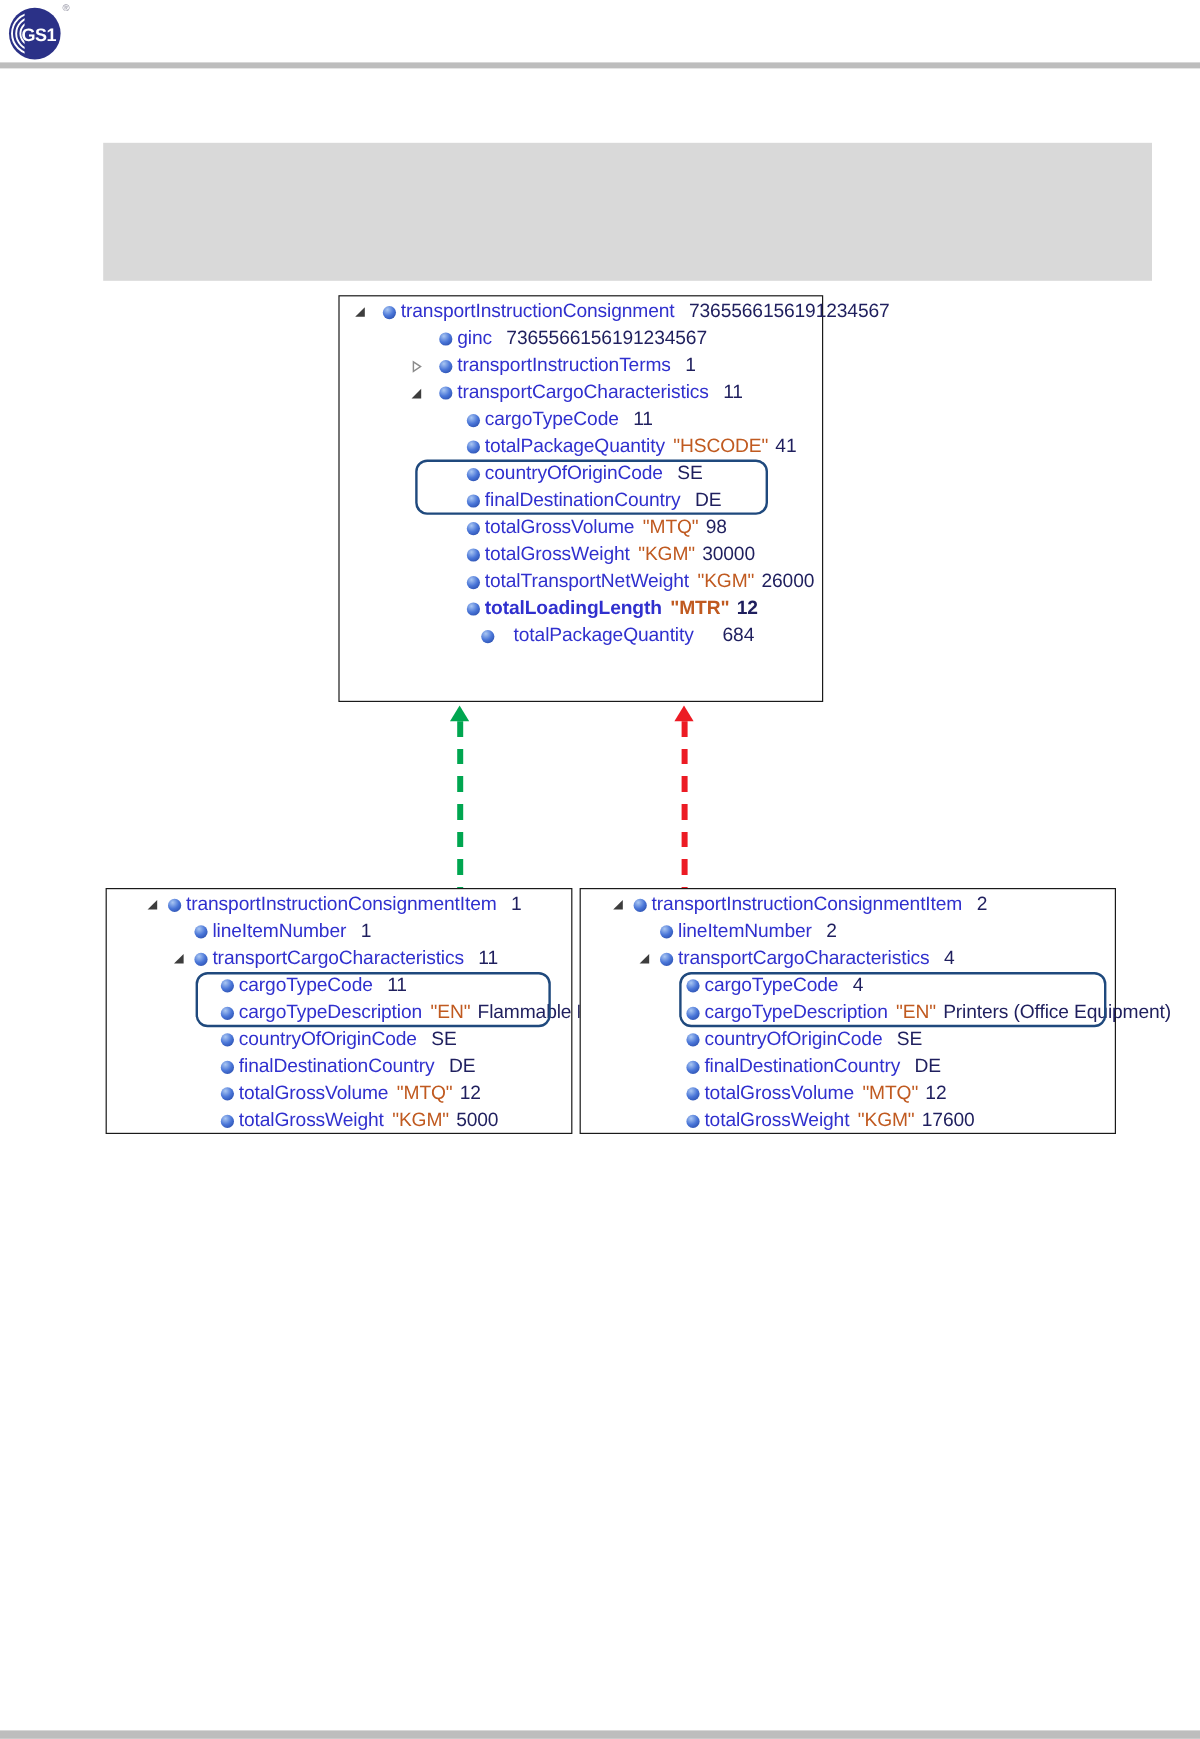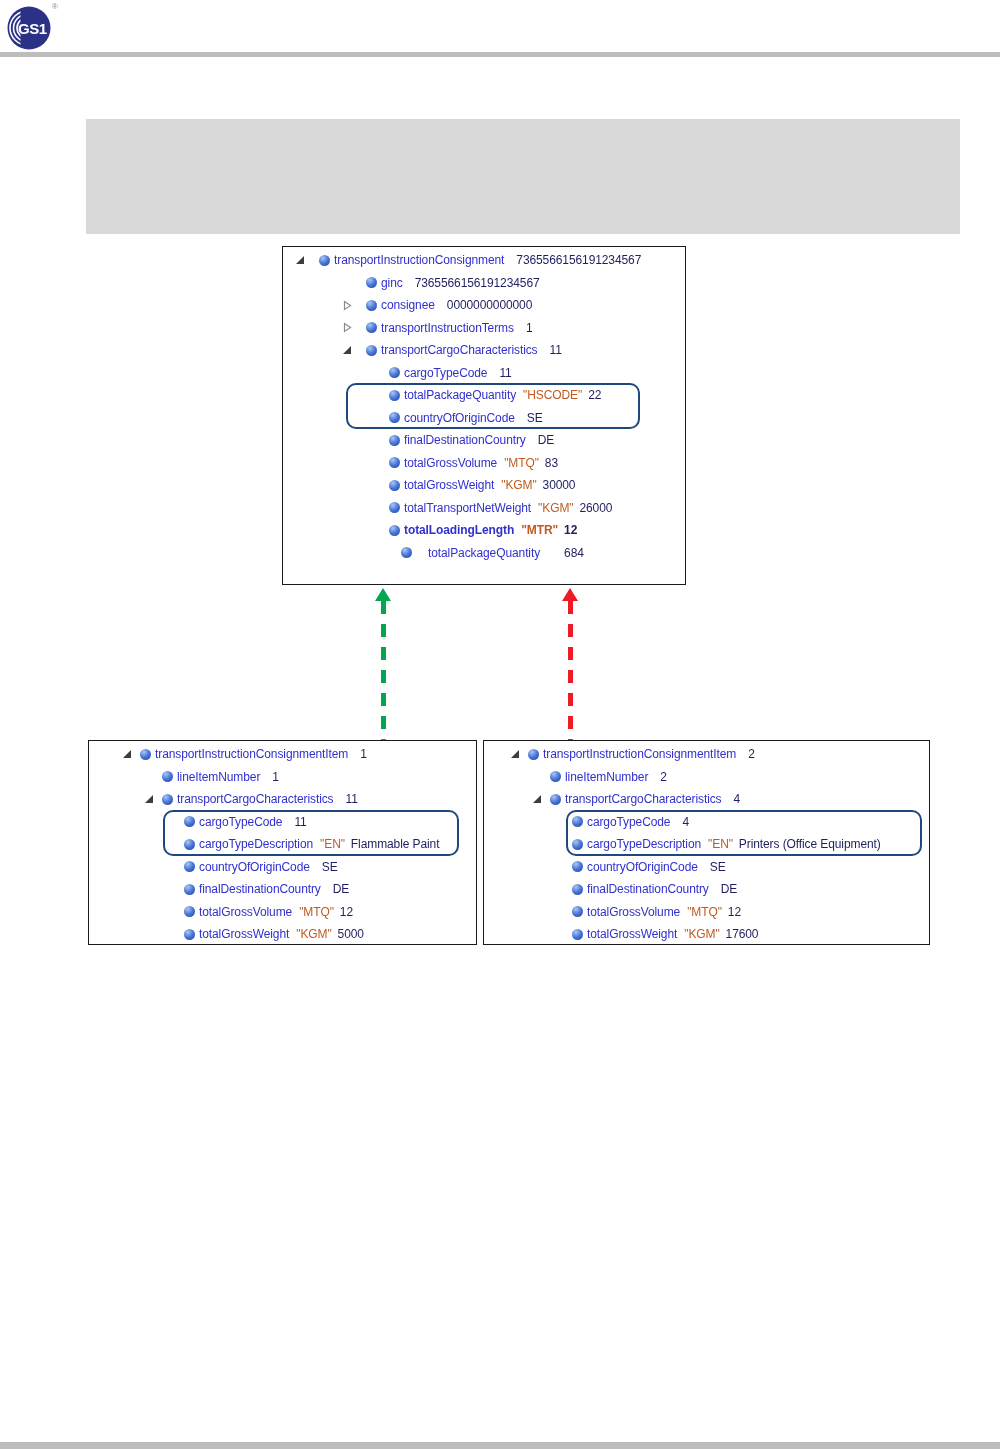--- a/index.html
+++ b/index.html
@@ -17,21 +17,21 @@
   .gray-box{position:absolute;left:86px;top:119px;width:874px;height:115px;background:var(--graybox);}
 
   
   .tree-panel{position:absolute;background:#fff;border:1.5px solid var(--panelborder);
               box-sizing:border-box;padding-top:2px;}
   .panel-consignment{left:282px;top:246px;width:404px;height:339px;}
   .panel-item1{left:88px;top:740px;width:389px;height:205px;}
   .panel-item2{left:483px;top:740px;width:447px;height:205px;}
 
   .tree-row{height:22.5px;display:flex;align-items:center;white-space:nowrap;
-            font-size:12px;letter-spacing:-0.1px;box-sizing:border-box;}
+            font-size:16px;letter-spacing:-0.1px;box-sizing:border-box;}
   .exp-slot{display:inline-flex;align-items:center;flex:0 0 auto;}
   .tri-exp{width:0;height:0;border-bottom:8px solid #3d3d3d;border-left:8px solid transparent;}
   .bullet{flex:0 0 auto;width:11px;height:11px;border-radius:50%;
           background:radial-gradient(circle at 35% 28%, #a9c6f2 0%, #4a76d8 48%, #1e3f9e 100%);}
   .lbl{color:var(--elname);margin-left:4px;}
   .attr{color:var(--attrcol);margin-left:7px;}
   .val{color:var(--valcol);margin-left:12px;}
   .attr + .val{margin-left:6px;}
 
   .hl-box{position:absolute;border:2.5px solid var(--hlborder);border-radius:10px;
@@ -88,72 +88,62 @@
       <span class="lbl">ginc</span>
       <span class="val">7365566156191234567</span>
     </div>
     <div class="tree-row" style="padding-left: 60px;">
       <span class="exp-slot" style="width: 23px;">
         <svg width="9" height="11" viewBox="0 0 9 11">
           <path d="M1.5 1.5 L7.5 5.5 L1.5 9.5 Z" fill="#ffffff" stroke="#8c8c8c" stroke-width="1.2"></path>
         </svg>
       </span>
       <span class="bullet"></span>
-      <span class="lbl">consignee</span>
-      <span class="val">0000000000000</span>
+      <span class="lbl">transportInstructionTerms</span>
+      <span class="val">1</span>
     </div>
     <div class="tree-row" style="padding-left: 60px;">
       <span class="exp-slot" style="width: 23px;">
-        <svg width="9" height="11" viewBox="0 0 9 11">
-          <path d="M1.5 1.5 L7.5 5.5 L1.5 9.5 Z" fill="#ffffff" stroke="#8c8c8c" stroke-width="1.2"></path>
-        </svg>
-      </span>
-      <span class="bullet"></span>
-      <span class="lbl">transportInstructionTerms</span>
-      <span class="val">1</span>
-    </div>
-    <div class="tree-row" style="padding-left: 60px;">
-      <span class="exp-slot" style="width: 23px;">
         <span class="tri-exp"></span>
       </span>
       <span class="bullet"></span>
       <span class="lbl">transportCargoCharacteristics</span>
       <span class="val">11</span>
     </div>
     <div class="tree-row" style="padding-left: 89px;">
       <span class="exp-slot" style="width: 17px;"></span>
       <span class="bullet"></span>
       <span class="lbl">cargoTypeCode</span>
       <span class="val">11</span>
     </div>
     <div class="tree-row" style="padding-left: 89px;">
       <span class="exp-slot" style="width: 17px;"></span>
       <span class="bullet"></span>
       <span class="lbl">totalPackageQuantity</span>
       <span class="attr">"HSCODE"</span>
-      <span class="val">22</span>
+      <span class="val">41</span>
     </div>
     <div class="tree-row" style="padding-left: 89px;">
       <span class="exp-slot" style="width: 17px;"></span>
       <span class="bullet"></span>
       <span class="lbl">countryOfOriginCode</span>
       <span class="val">SE</span>
     </div>
     <div class="tree-row" style="padding-left: 89px;">
       <span class="exp-slot" style="width: 17px;"></span>
       <span class="bullet"></span>
       <span class="lbl">finalDestinationCountry</span>
       <span class="val">DE</span>
     </div>
     <div class="tree-row" style="padding-left: 89px;">
       <span class="exp-slot" style="width: 17px;"></span>
       <span class="bullet"></span>
       <span class="lbl">totalGrossVolume</span>
       <span class="attr">"MTQ"</span>
-      <span class="val">83</span>
+      <span class="val">98</span>
     </div>
     <div class="tree-row" style="padding-left: 89px;">
       <span class="exp-slot" style="width: 17px;"></span>
       <span class="bullet"></span>
       <span class="lbl">totalGrossWeight</span>
       <span class="attr">"KGM"</span>
       <span class="val">30000</span>
     </div>
     <div class="tree-row" style="padding-left: 89px;">
       <span class="exp-slot" style="width: 17px;"></span>

